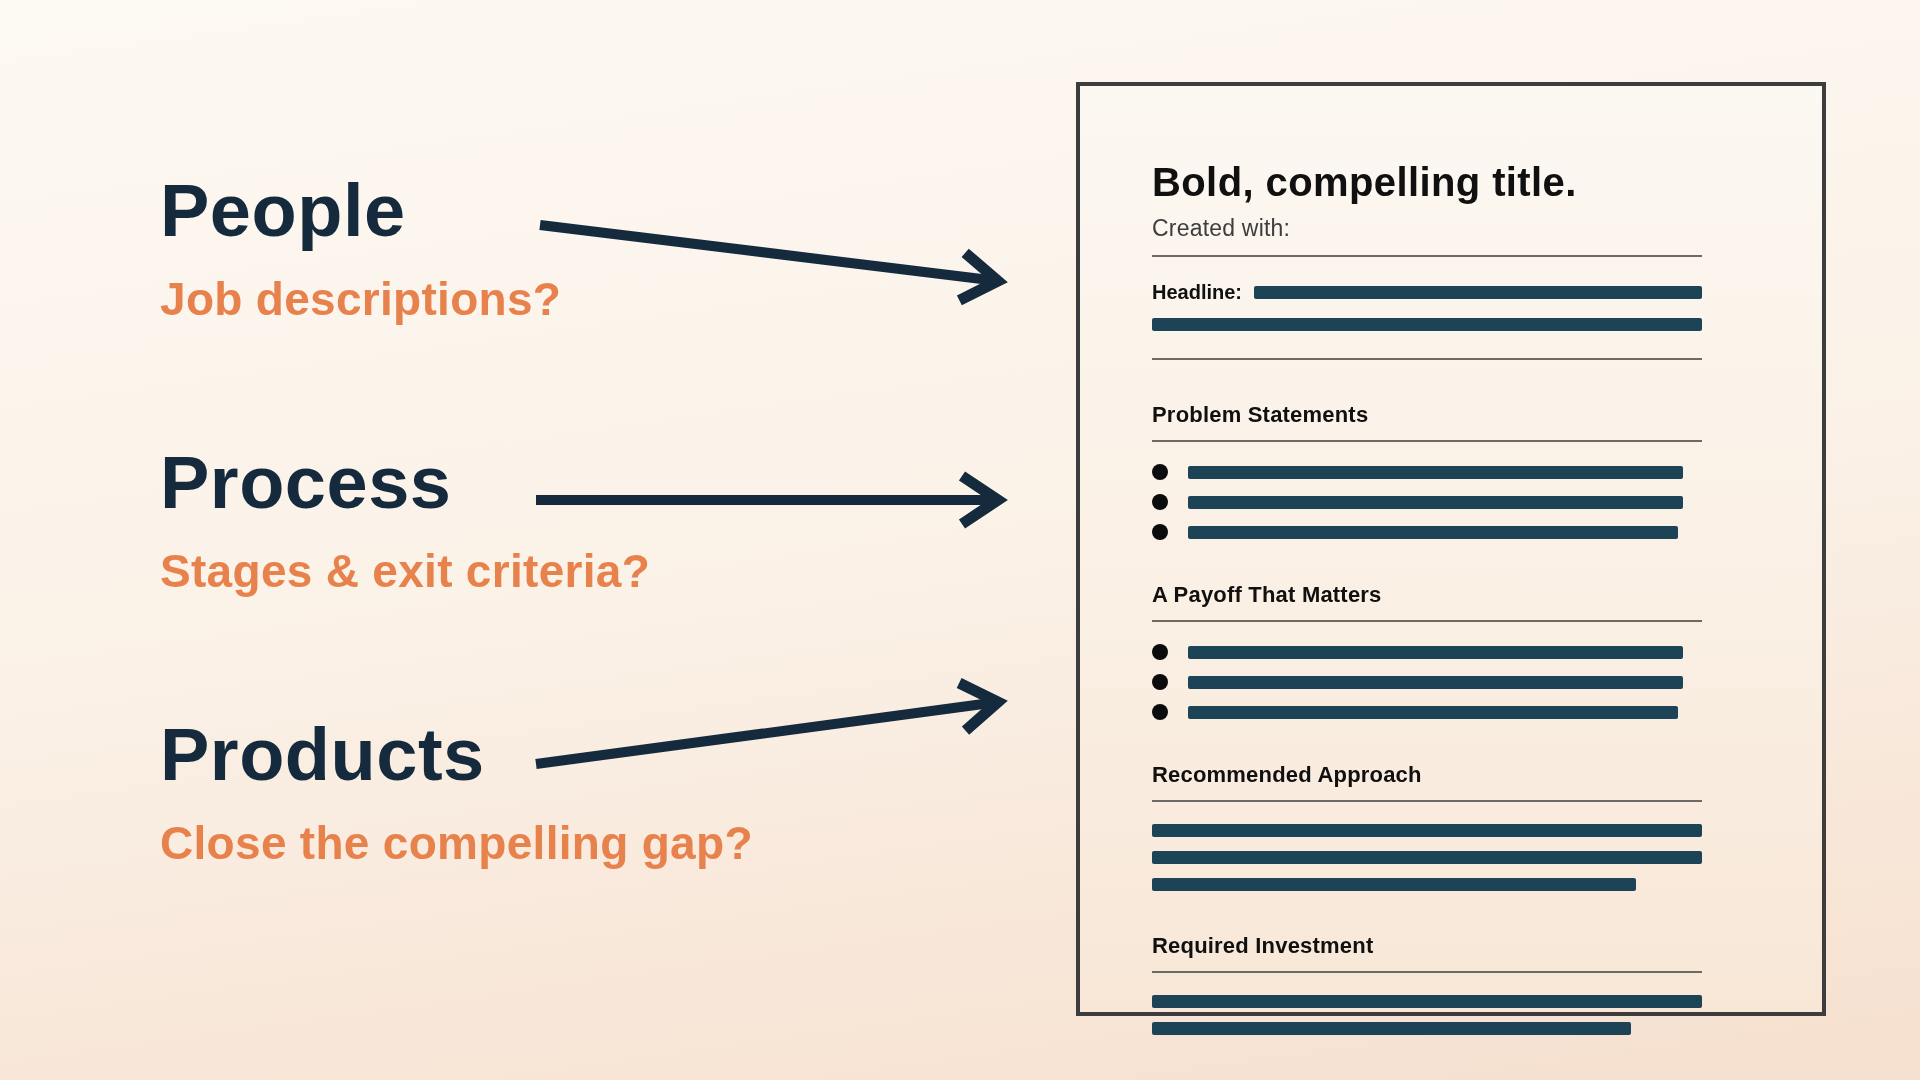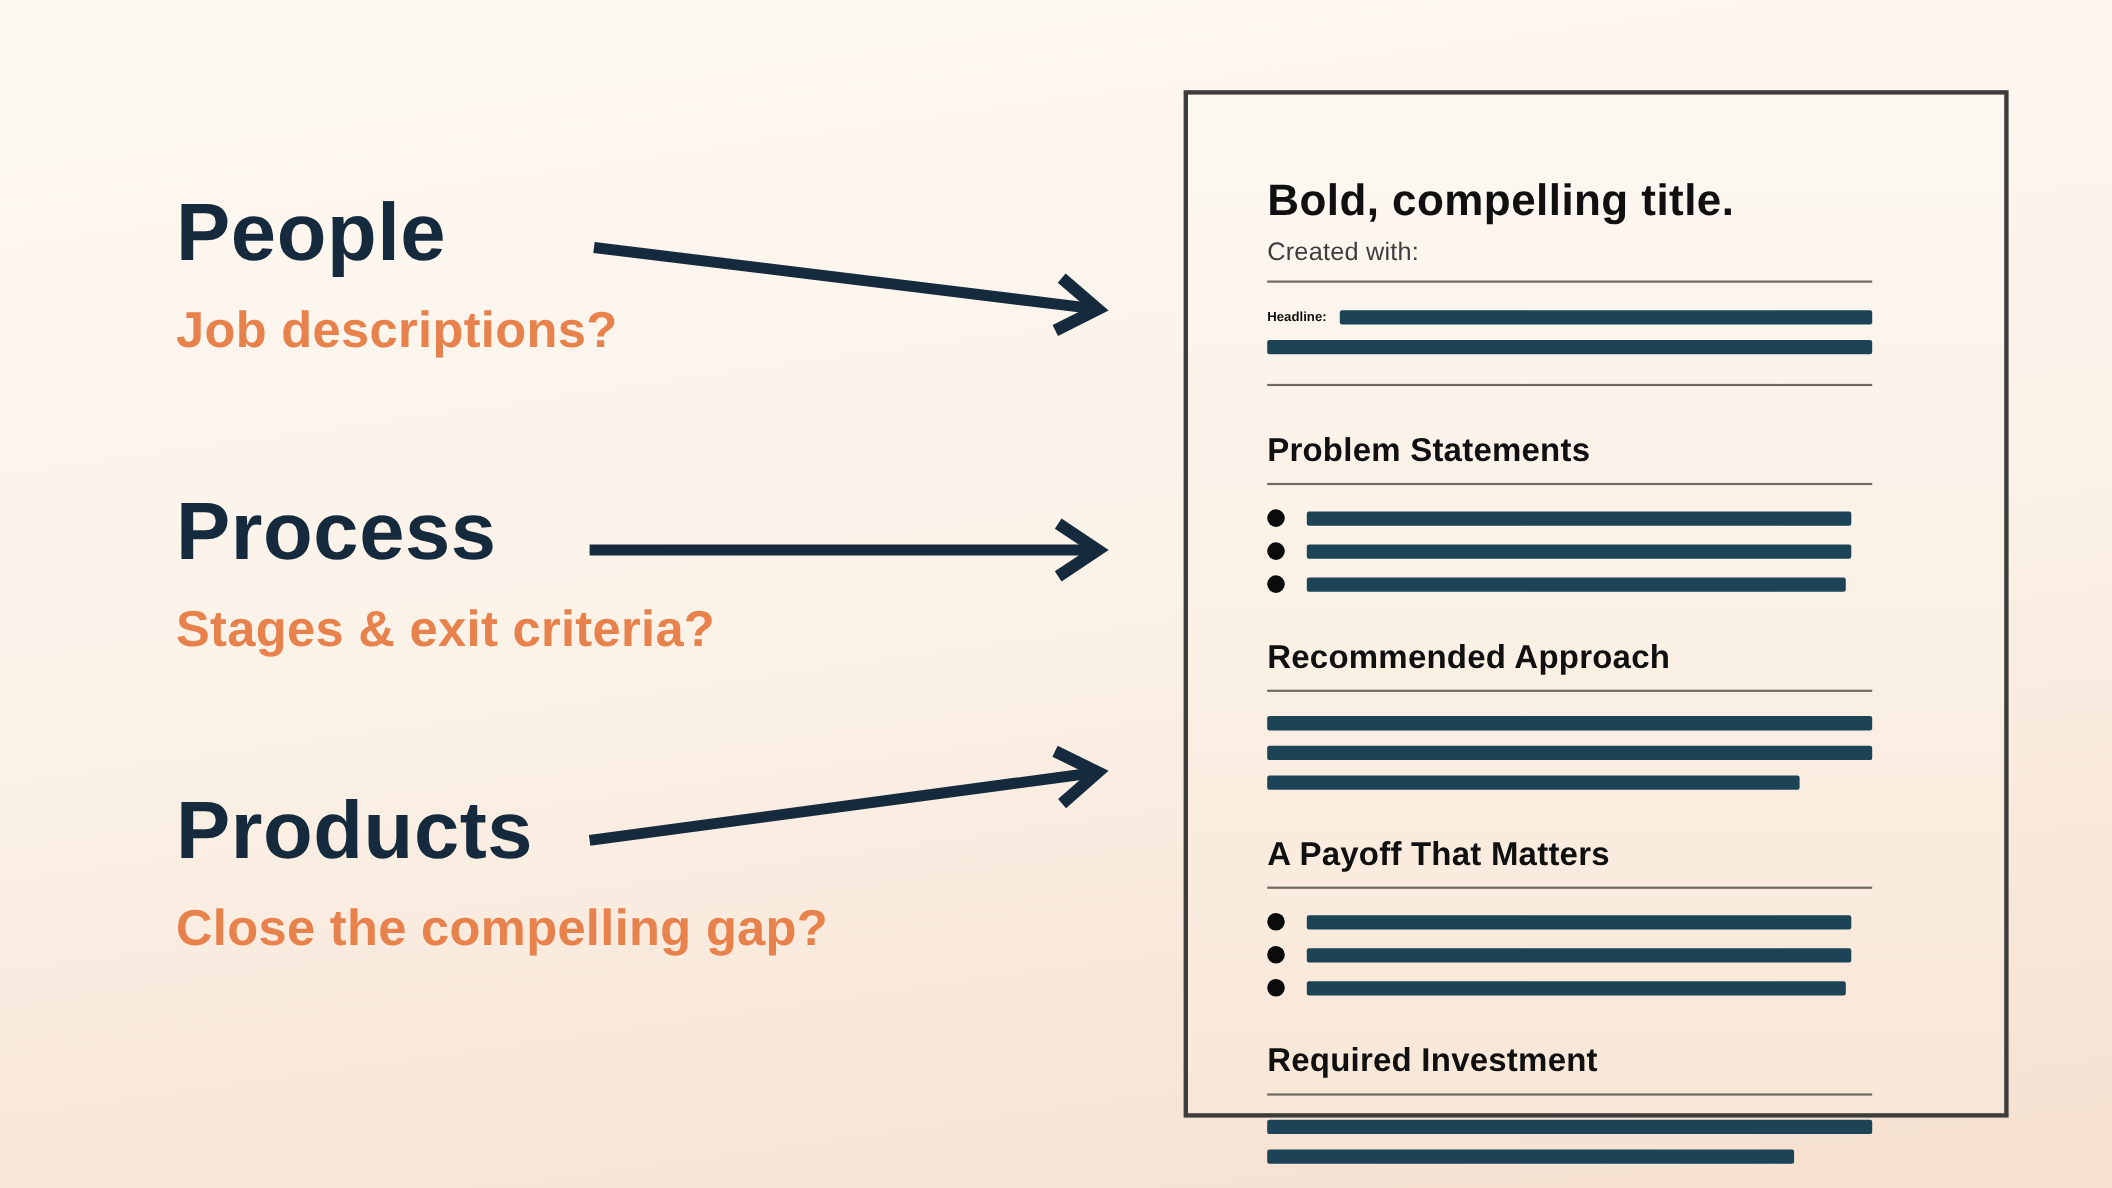--- a/index.html
+++ b/index.html
@@ -31,26 +31,26 @@
     border:4px solid var(--doc_border);
     background: linear-gradient(180deg, #fcf8f2 0%, #faefe3 60%, #f8e7d7 100%);
     padding:74px 120px 0 72px;
   }
   .doc-title { font-size:40px; font-weight:bold; color:var(--doc_text); letter-spacing:0.4px; }
   .created   { margin-top:10px; font-size:23px; color:#3d3d3d; letter-spacing:0.2px; }
   .rule      { border:none; border-top:2px solid #6e6962; height:0; }
   .rule-a    { margin-top:13px; }
   .rule-b    { margin-top:27px; }
   .headline-row { margin-top:24px; display:flex; align-items:center; }
-  .hl-label  { font-size:12px; font-weight:bold; color:var(--doc_text); white-space:nowrap; }
+  .hl-label  { font-size:20px; font-weight:bold; color:var(--doc_text); white-space:nowrap; }
   .bar { height:13px; background:var(--bar_teal); border-radius:2px; }
   .headline-row .bar { flex:1; margin-left:12px; }
   .bar-full { margin-top:14px; width:100%; }
 
-  .section-heading { margin-top:42px; font-size:30px; font-weight:bold; color:var(--doc_text); letter-spacing:0.2px; }
+  .section-heading { margin-top:42px; font-size:22px; font-weight:bold; color:var(--doc_text); letter-spacing:0.2px; }
   .section .rule { margin-top:12px; }
   .rows { margin-top:22px; display:flex; flex-direction:column; gap:14px; }
   .row  { display:flex; align-items:center; }
   .bullet { width:16px; height:16px; border-radius:50%; background:#0b0b0b; margin-right:20px; flex:0 0 auto; }
 </style>
 </head>
 <body>
 
 <div class="canvas">
 
@@ -105,49 +105,49 @@
               <span class="bullet"></span>
               <span class="bar" style="width:90%"></span>
             </div>
             <div class="row">
               <span class="bullet"></span>
               <span class="bar" style="width:89%"></span>
             </div>
           </div>
         </div>
         <div class="section">
-          <div class="section-heading">Recommended Approach</div>
-          <hr class="rule">
-          <div class="rows">
-            <div class="row">
-              <span class="bar" style="width:100%"></span>
-            </div>
-            <div class="row">
-              <span class="bar" style="width:100%"></span>
-            </div>
-            <div class="row">
-              <span class="bar" style="width:88%"></span>
-            </div>
-          </div>
-        </div>
-        <div class="section">
           <div class="section-heading">A Payoff That Matters</div>
           <hr class="rule">
           <div class="rows">
             <div class="row">
               <span class="bullet"></span>
               <span class="bar" style="width:90%"></span>
             </div>
             <div class="row">
               <span class="bullet"></span>
               <span class="bar" style="width:90%"></span>
             </div>
             <div class="row">
               <span class="bullet"></span>
               <span class="bar" style="width:89%"></span>
+            </div>
+          </div>
+        </div>
+        <div class="section">
+          <div class="section-heading">Recommended Approach</div>
+          <hr class="rule">
+          <div class="rows">
+            <div class="row">
+              <span class="bar" style="width:100%"></span>
+            </div>
+            <div class="row">
+              <span class="bar" style="width:100%"></span>
+            </div>
+            <div class="row">
+              <span class="bar" style="width:88%"></span>
             </div>
           </div>
         </div>
         <div class="section">
           <div class="section-heading">Required Investment</div>
           <hr class="rule">
           <div class="rows">
             <div class="row">
               <span class="bar" style="width:100%"></span>
             </div>

